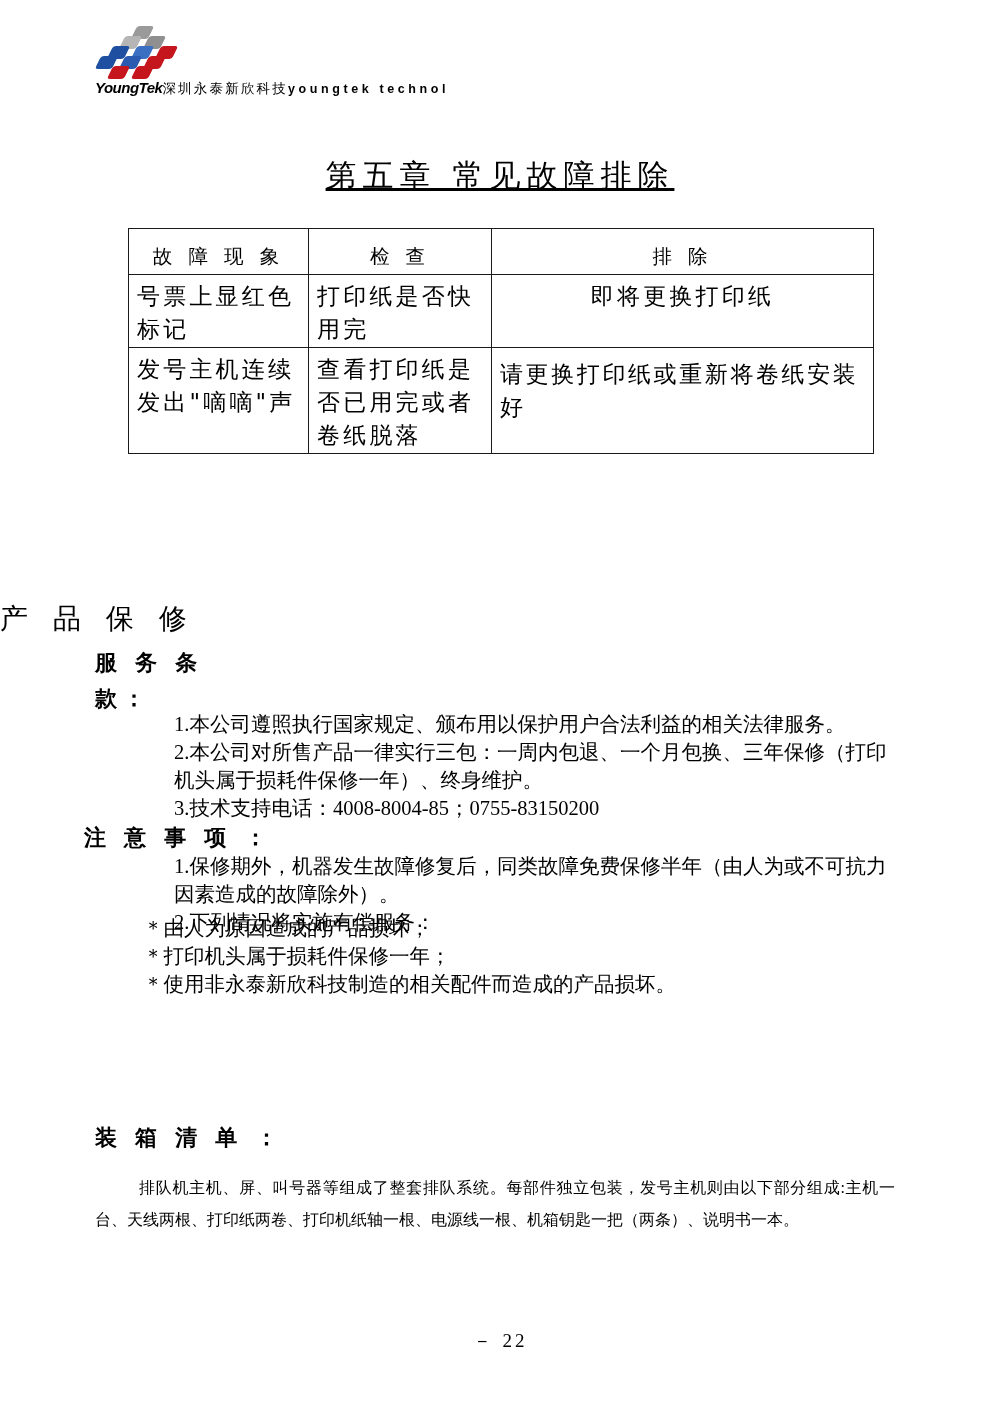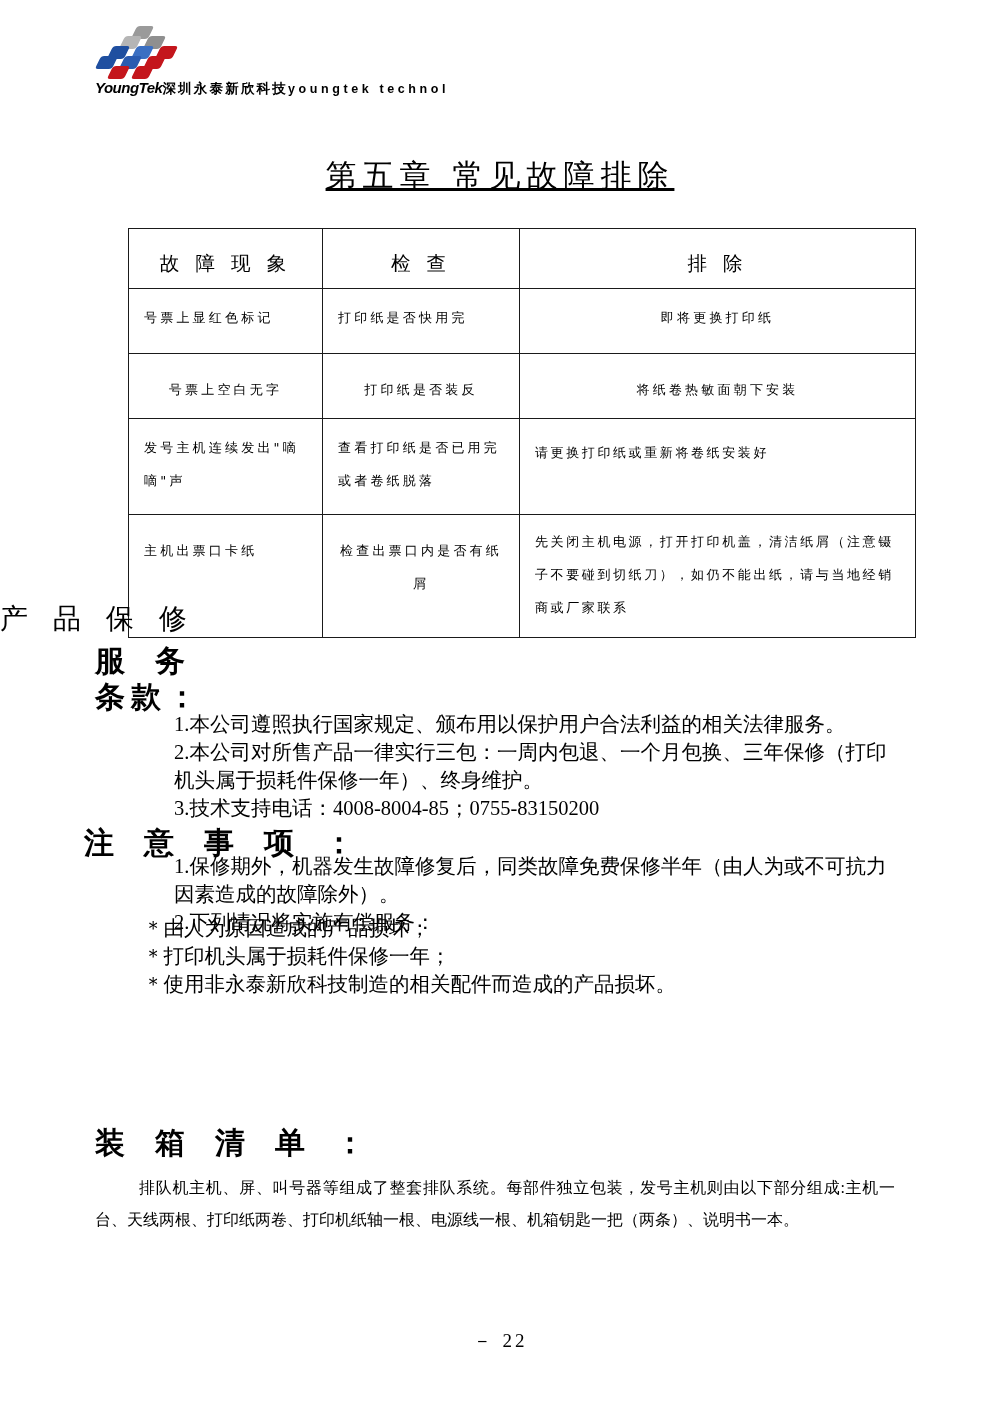--- a/index.html
+++ b/index.html
@@ -46,21 +46,21 @@
   }
   .logo-text .brand {
     font-family: "Liberation Sans", sans-serif;
     font-weight: bold;
     font-style: italic;
     font-size: 15px;
     letter-spacing: -0.5px;
   }
   .logo-text .cn {
     font-family: "Liberation Sans", sans-serif;
-    font-weight: bold;
+    font-weight: normal;
     font-size: 13.5px;
     letter-spacing: 2.2px;
   }
   .logo-text .en {
     font-family: "Liberation Sans", sans-serif;
     font-weight: bold;
     font-size: 12.5px;
     letter-spacing: 3.6px;
   }
 
@@ -82,32 +82,32 @@
   .tbl {
     position: absolute;
     left: 128px;
     top: 228px;
     width: 736px;
     border-collapse: collapse;
     table-layout: fixed;
   }
   .tbl td, .tbl th {
     border: 1px solid #1a1a1a;
-    padding: 8px;
+    padding: 1px;
     vertical-align: top;
     overflow: hidden;
     font-weight: normal;
   }
   .c1 { width: 177px; }
   .c2 { width: 180px; }
   .c3 { width: 379px; }
 
   .cellbox {
     font-family: "DejaVu Sans", "Liberation Sans", sans-serif;
-    font-size: 13px;
+    font-size: 23px;
     line-height: 33px;
     letter-spacing: 3.2px;
     padding: 4px 7px 0 7px;
   }
   .cellbox.center { text-align: center; letter-spacing: 3.2px; }
   .cellbox.hdr { font-size: 19.5px; letter-spacing: 5px; }
   tr.r-head .cellbox { padding-top: 10px; }
   tr.r1 td { height: 48px; }
   tr.r2 td { height: 48px; }
   tr.r3 td { height: 79px; }
@@ -122,23 +122,23 @@
     position: absolute;
     left: 0;
     width: 996px;
     text-align: left;
     font-family: "DejaVu Sans", "Liberation Sans", sans-serif;
     font-size: 28px;
     letter-spacing: 8px;
   }
   .h-left {
     position: absolute;
-    font-family: Liberation Mono, monospace;
+    font-family: Liberation Sans, sans-serif;
     font-weight: bold;
-    font-size: 30px;
+    font-size: 22px;
     letter-spacing: 6px;
   }
 
   
   .body-block {
     position: absolute;
     font-family: "Liberation Serif", "DejaVu Serif", serif;
     font-size: 20.5px;
     line-height: 28px;
   }
@@ -211,55 +211,33 @@
         <div class="cellbox">号票上显红色标记</div>
       </td>
       <td class="c2">
         <div class="cellbox">打印纸是否快用完</div>
       </td>
       <td class="c3">
         <div class="cellbox center">即将更换打印纸</div>
       </td>
     </tr>
 
-    <tr class="r2">
-      <td class="c1">
-        <div class="cellbox center">号票上空白无字</div>
-      </td>
-      <td class="c2">
-        <div class="cellbox center">打印纸是否装反</div>
-      </td>
-      <td class="c3">
-        <div class="cellbox center">将纸卷热敏面朝下安装</div>
-      </td>
-    </tr>
 
     <tr class="r3">
       <td class="c1">
         <div class="cellbox">发号主机连续发出"嘀嘀"声</div>
       </td>
       <td class="c2">
         <div class="cellbox">查看打印纸是否已用完或者卷纸脱落</div>
       </td>
       <td class="c3">
         <div class="cellbox">请更换打印纸或重新将卷纸安装好</div>
       </td>
     </tr>
 
-    <tr class="r4">
-      <td class="c1">
-        <div class="cellbox">主机出票口卡纸</div>
-      </td>
-      <td class="c2">
-        <div class="cellbox center">检查出票口内是否有纸屑</div>
-      </td>
-      <td class="c3">
-        <div class="cellbox">先关闭主机电源，打开打印机盖，清洁纸屑（注意镊子不要碰到切纸刀），如仍不能出纸，请与当地经销商或厂家联系</div>
-      </td>
-    </tr>
   </tbody>
 </table>
 
 <div class="h-center" style="top:600px;">产 品 保 修</div>
 
 <div class="h-left" style="left:95px; top:645px; width:150px; line-height:36px;">服 务 条款：</div>
 
 <div class="body-block" style="left:152px; top:710px; width:740px;">
   <div class="li">1.本公司遵照执行国家规定、颁布用以保护用户合法利益的相关法律服务。</div>
   <div class="li">2.本公司对所售产品一律实行三包：一周内包退、一个月包换、三年保修（打印机头属于损耗件保修一年）、终身维护。</div>

